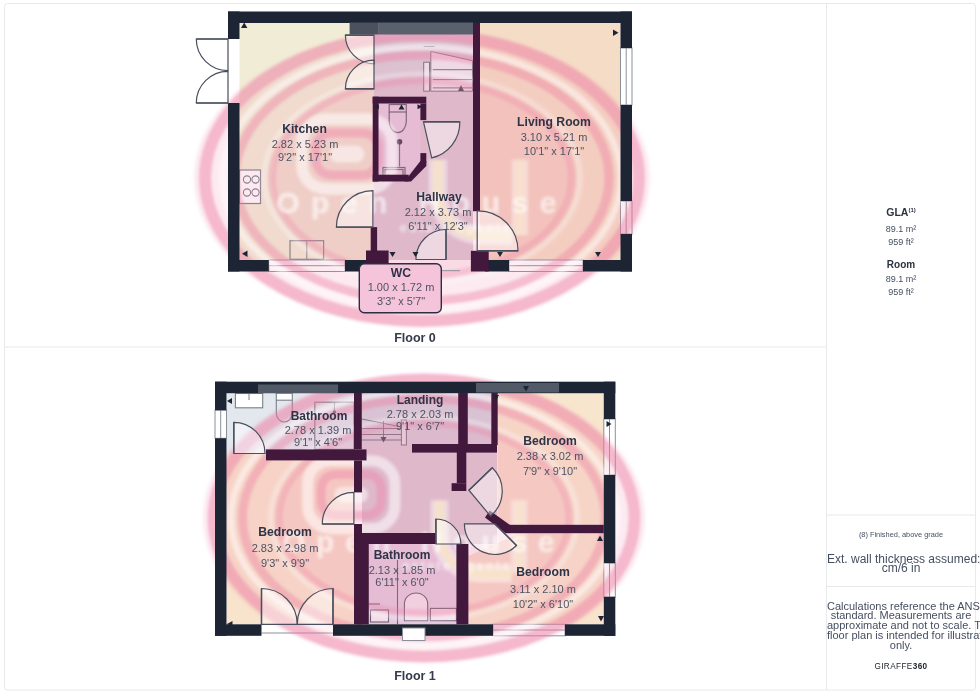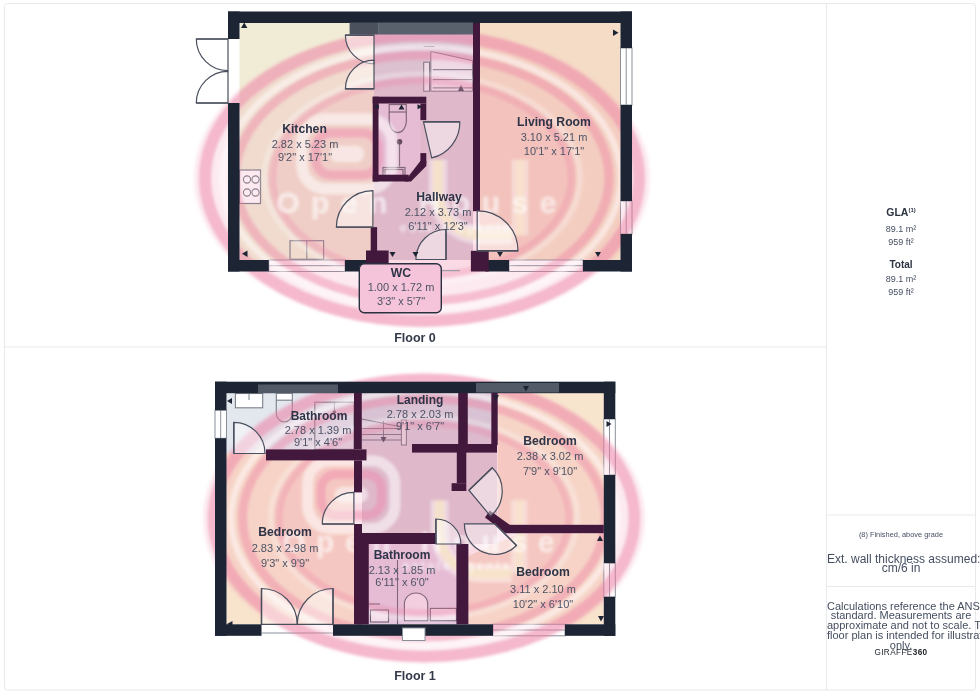--- a/index.html
+++ b/index.html
@@ -325,19 +325,19 @@
   <line x1="826.5" y1="3.5" x2="826.5" y2="690"></line>
   <line x1="4.5" y1="347" x2="826.5" y2="347"></line>
   <line x1="826.5" y1="515" x2="975.5" y2="515"></line>
   <line x1="826.5" y1="586.5" x2="975.5" y2="586.5"></line>
 </g>
 </svg>
 
 <div class="side" style="top:206px;font-size:10.5px;font-weight:bold;color:#2b3240">GLA<sup style="font-size:6px">(1)</sup></div>
 <div class="side" style="top:224px;font-size:9px">89.1 m²</div>
 <div class="side" style="top:237px;font-size:9px">959 ft²</div>
-<div class="side" style="top:259px;font-size:10px;font-weight:bold;color:#2b3240">Total</div>
+<div class="side" style="top:259px;font-size:10px;font-weight:bold;color:#2b3240">Room</div>
 <div class="side" style="top:274px;font-size:9px">89.1 m²</div>
 <div class="side" style="top:287px;font-size:9px">959 ft²</div>
 <div class="side note" style="top:530px;font-size:7.4px">(8) Finished, above grade</div>
 <div class="side note" style="top:554.5px;font-size:12px;line-height:9.7px">Ext. wall thickness assumed: 15.24<br>cm/6 in</div>
 <div class="side note" style="top:601.5px;font-size:11px;line-height:9.9px">Calculations reference the ANSI-Z765<br>standard. Measurements are<br>approximate and not to scale. This<br>floor plan is intended for illustration<br>only.</div>
-<div class="side" style="top:648px;font-size:8.2px;color:#23282f;letter-spacing:0.4px"><span style="font-weight:400">GIRAFFE</span><span style="font-weight:bold">360</span></div>
+<div class="side" style="top:662px;font-size:8.2px;color:#23282f;letter-spacing:0.4px"><span style="font-weight:400">GIRAFFE</span><span style="font-weight:bold">360</span></div>
 
 </body></html>

